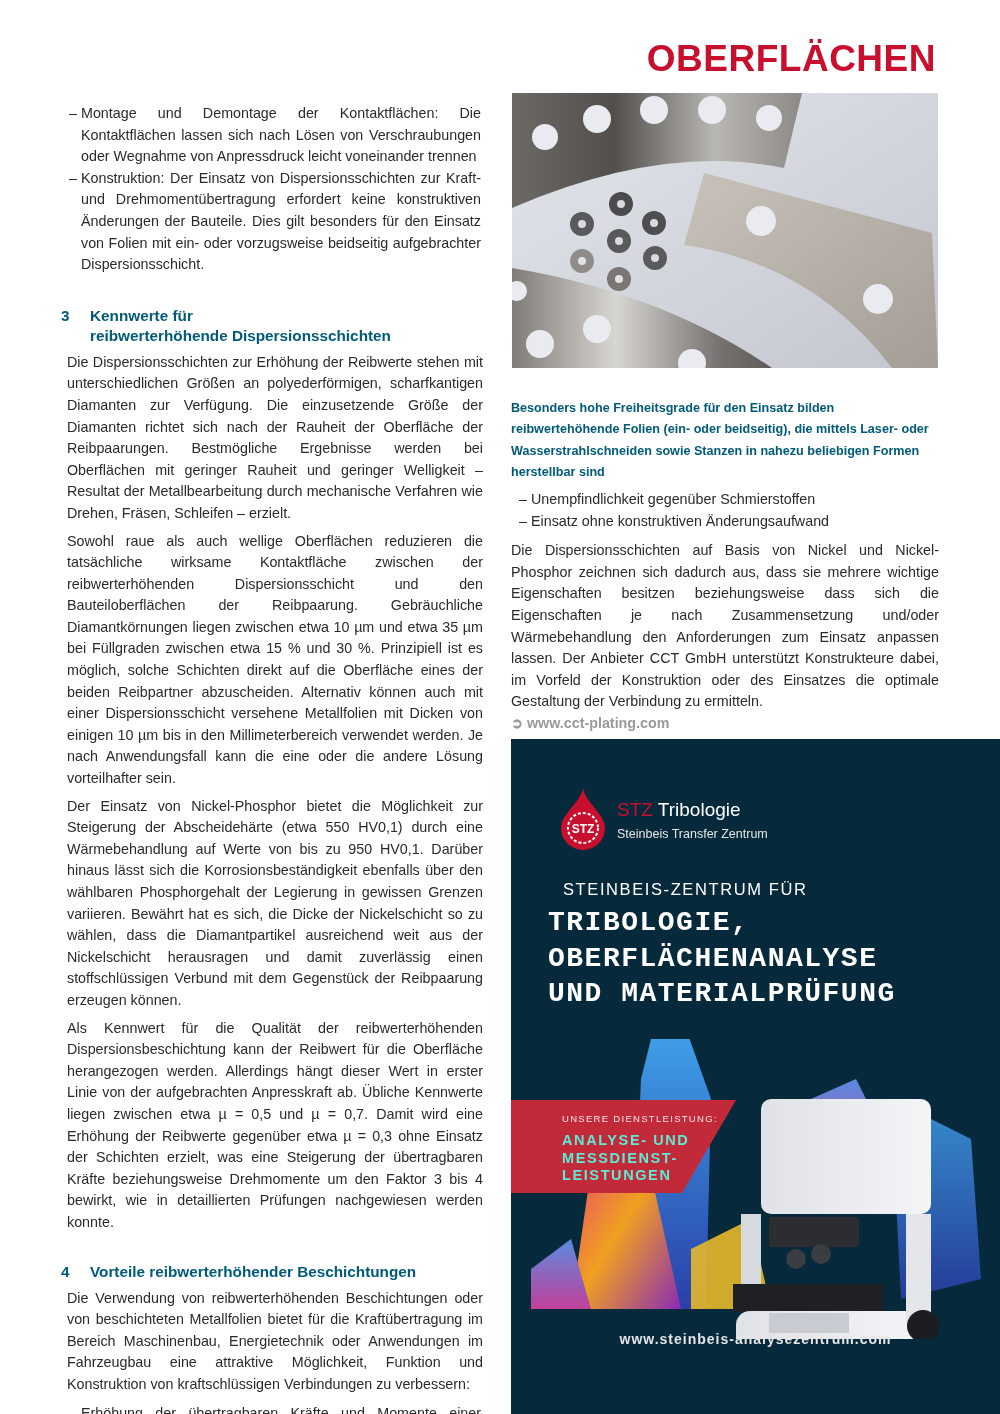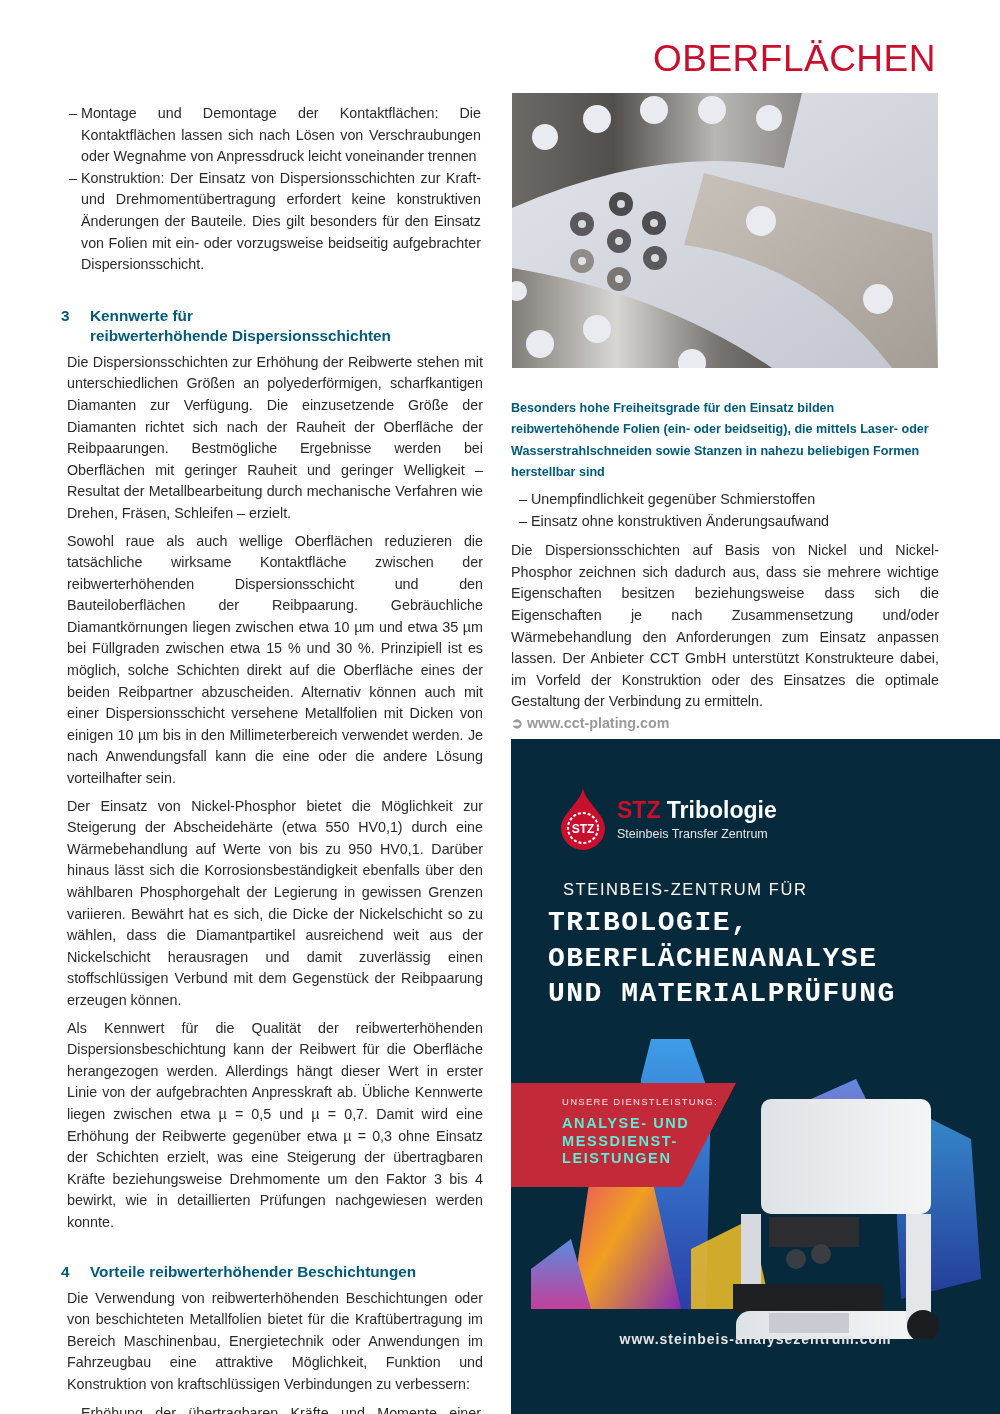--- a/index.html
+++ b/index.html
@@ -1,19 +1,19 @@
 <!DOCTYPE html>
 <html><head>
 <meta charset="utf-8">
 <style>
   html, body { margin: 0; padding: 0; background: #ffffff; }
   body { width: 1000px; height: 1414px; position: relative; overflow: hidden;
          font-family: "Liberation Sans", sans-serif; color: #222; }
   .section-tag { position: absolute; right: 64px; top: 38px; font-size: 37px; color: #c8102e;
-                 letter-spacing: 0.5px; font-weight: 400; }
+                 letter-spacing: 0.5px; font-weight: 700; }
   .col-left { position: absolute; left: 61px; top: 95px; width: 428px; font-size: 14.3px;
               line-height: 21.6px; color: #2a2a2a; }
   .col-left p { margin: 6px; text-align: justify; }
   .bullets { margin: 8px; padding: 0; list-style: none; }
   .bullets li { position: relative; padding-left: 12px; text-align: justify; }
   .bullets li::before { content: "–"; position: absolute; left: 0; top: 0; }
   .heading { color: #005a78; font-weight: 700; font-size: 15.3px; line-height: 20px;
              display: flex; margin: 0; }
   .heading .num { width: 29px; flex: none; }
   .spacer-lg { height: 22px; }
@@ -21,29 +21,29 @@
            overflow: hidden; background: #c9ccd4; }
   .caption { position: absolute; left: 511px; top: 398px; width: 430px; color: #005a78;
              font-weight: 700; font-size: 12.6px; line-height: 21.3px; }
   .col-right { position: absolute; left: 511px; top: 481px; width: 428px; font-size: 14.3px;
                line-height: 21.6px; color: #2a2a2a; }
   .col-right p { margin: 0; text-align: justify; }
   .link { color: #9a9a9a; font-weight: 700; display: flex; align-items: center; gap: 4px; }
   .ad { position: absolute; left: 511px; top: 739px; width: 489px; height: 675px; background: #062a3b;
         overflow: hidden; }
   .logo { position: absolute; left: 50px; top: 49px; display: flex; align-items: center; gap: 12px; }
-  .logo-text .l1 { font-size: 23px; font-weight: 700; color: #fff; line-height: 26px; }
+  .logo-text .l1 { font-size: 19px; font-weight: 400; color: #fff; line-height: 26px; }
   .logo-text .l1 .stz { color: #c8102e; }
   .logo-text .l2 { font-size: 12.5px; color: #e6e6e6; margin-top: 4px; }
   .ad-kicker { position: absolute; left: 52px; top: 141px; color: #ffffff; font-size: 16.5px;
                letter-spacing: 1.6px; }
   .ad-title { position: absolute; left: 37px; top: 166px; color: #fff; font-size: 28px; font-weight: 700;
               line-height: 35.5px; letter-spacing: 1.5px; font-family: Liberation Mono, monospace; }
   .ad-art { position: absolute; left: 0; top: 300px; width: 489px; height: 300px; }
-  .banner { position: absolute; left: 0; top: 344px; width: 225px; height: 104px; background: #c22a3a;
+  .banner { position: absolute; left: 0; top: 361px; width: 225px; height: 93px; background: #c22a3a;
             clip-path: polygon(0 0, 100% 0, 76% 100%, 0 100%); }
   .banner .b1 { position: absolute; left: 51px; top: 13px; color: #fbe3e6; font-size: 9.5px; letter-spacing: 1.3px; }
   .banner .b2 { position: absolute; left: 51px; top: 32px; color: #5eead4; font-size: 14.5px; font-weight: 700;
                 letter-spacing: 1.6px; line-height: 17.5px; }
   .ad-url { position: absolute; left: 0; width: 489px; top: 592px; text-align: center; color: #e5e5e5;
             font-size: 14px; letter-spacing: 1px; font-weight: 700; }
 </style>
 </head>
 <body>
 

